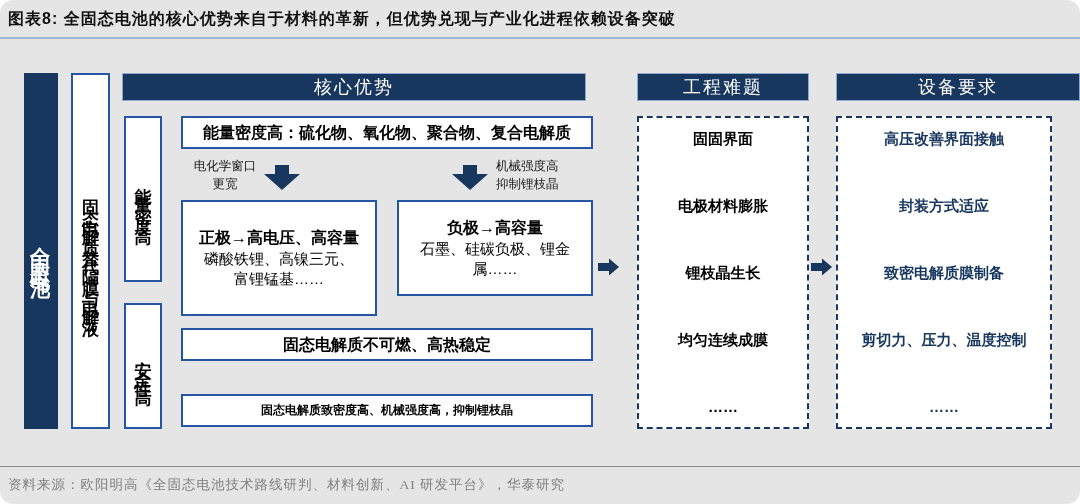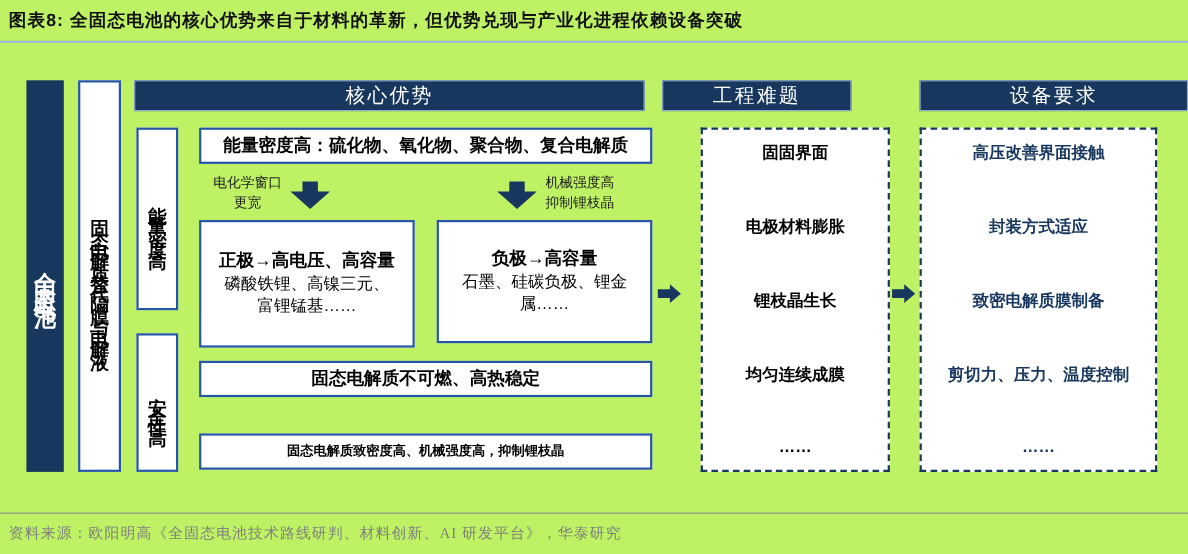--- a/index.html
+++ b/index.html
@@ -6,56 +6,56 @@
     --navy:#17375E;
     --box-border:#2456A4;
     --header-border:#8FA9CE;
     --title-rule:#9FB6D4;
     --source-rule:#8C8C8C;
     --source-text:#7F7F7F;
   }
   *{box-sizing:border-box;margin:0;padding:0;}
   html,body{background:#fff;}
   body{font-family:"Liberation Sans",sans-serif;}
-  .canvas{position:relative;width:1080px;height:504px;background:#bef264;overflow:hidden;}
+  .canvas{position:relative;width:1080px;height:504px;background:#e5e5e5;overflow:hidden;border-radius:13px;}
 
   .title{position:absolute;left:8px;top:9px;font-size:16px;font-weight:bold;color:#111;letter-spacing:1px;}
   .title-rule{position:absolute;left:0;top:37px;width:1080px;height:2px;background:var(--title-rule);}
 
   
   .vtext{writing-mode:vertical-rl;text-orientation:upright;font-weight:bold;}
 
   .vbar{position:absolute;left:24px;top:73px;width:34px;height:356px;background:var(--navy);
         display:flex;align-items:center;justify-content:center;}
   .vbar .vtext{color:#fff;font-size:20px;letter-spacing:8px;}
 
   .vbox{position:absolute;left:71px;top:73px;width:39px;height:356px;border:2px solid var(--box-border);
         display:flex;align-items:center;justify-content:center;background:#fff;}
   .vbox .vtext{color:#000;font-size:17px;letter-spacing:10px;}
 
   .hdr{position:absolute;background:var(--navy);border:1px solid var(--header-border);color:#fff;
        font-weight:normal;font-size:18px;display:flex;align-items:center;justify-content:center;letter-spacing:2px;text-align:right;}
   #core-hdr{left:122px;top:73px;width:464px;height:28px;}
-  #eng-hdr{left:602px;top:73px;width:172px;height:28px;}
+  #eng-hdr{left:637px;top:73px;width:172px;height:28px;}
   #equip-hdr{left:836px;top:73px;width:244px;height:28px;}
 
   .vlabel{position:absolute;border:2px solid var(--box-border);background:#fff;
           display:flex;align-items:center;justify-content:center;}
   #energy-label{left:124px;top:116px;width:38px;height:166px;}
   #safety-label{left:124px;top:303px;width:38px;height:126px;}
   .vlabel .vtext{color:#000;font-size:17px;letter-spacing:10px;}
   #safety-label .vtext{letter-spacing:9px;}
 
   .box{position:absolute;border:2px solid var(--box-border);background:#fff;color:#000;
        display:flex;flex-direction:column;align-items:center;justify-content:center;text-align:center;line-height:1.35;}
   .box .bt{font-weight:bold;font-size:16px;}
   .box .bl{font-size:15px;}
   #electrolyte-box{left:181px;top:116px;width:412px;height:33px;font-weight:bold;font-size:16px;}
   #cathode-box{left:181px;top:200px;width:196px;height:116px;}
-  #anode-box{left:397px;top:200px;width:196px;height:112px;}
+  #anode-box{left:397px;top:200px;width:196px;height:96px;}
   #safety-box1{left:181px;top:328px;width:412px;height:33px;font-weight:bold;font-size:16px;}
   #safety-box2{left:181px;top:394px;width:412px;height:33px;font-weight:bold;font-size:12px;}
 
   .note{position:absolute;font-size:12.5px;color:#1a1a1a;line-height:1.4;}
   #note-left{left:186px;top:158px;width:78px;text-align:center;}
   #note-right{left:496px;top:158px;width:104px;text-align:left;}
 
   .down-arrow{position:absolute;width:38px;height:27px;}
   #down-arrow-left{left:263px;top:164px;}
   #down-arrow-right{left:451px;top:164px;}

